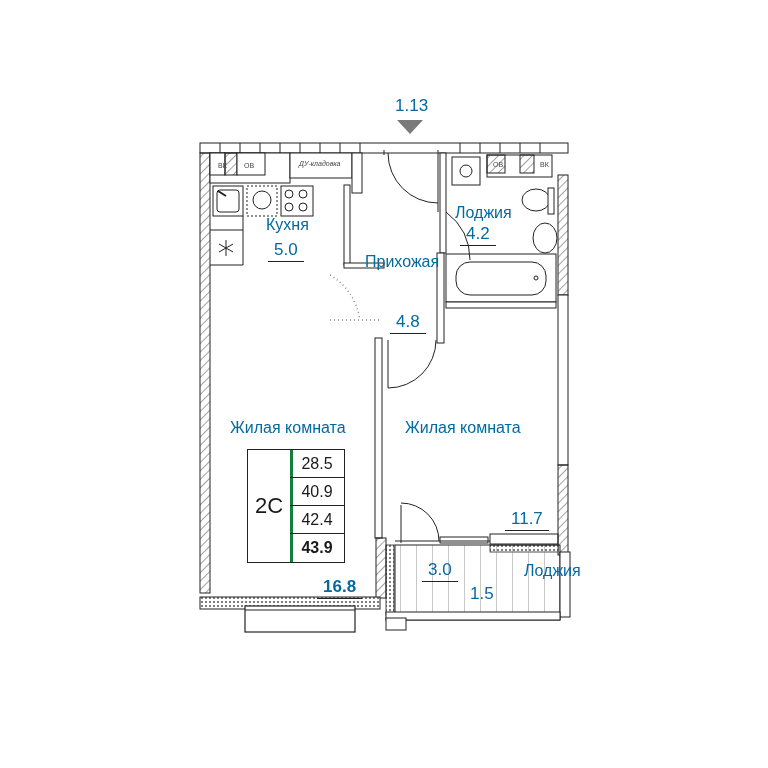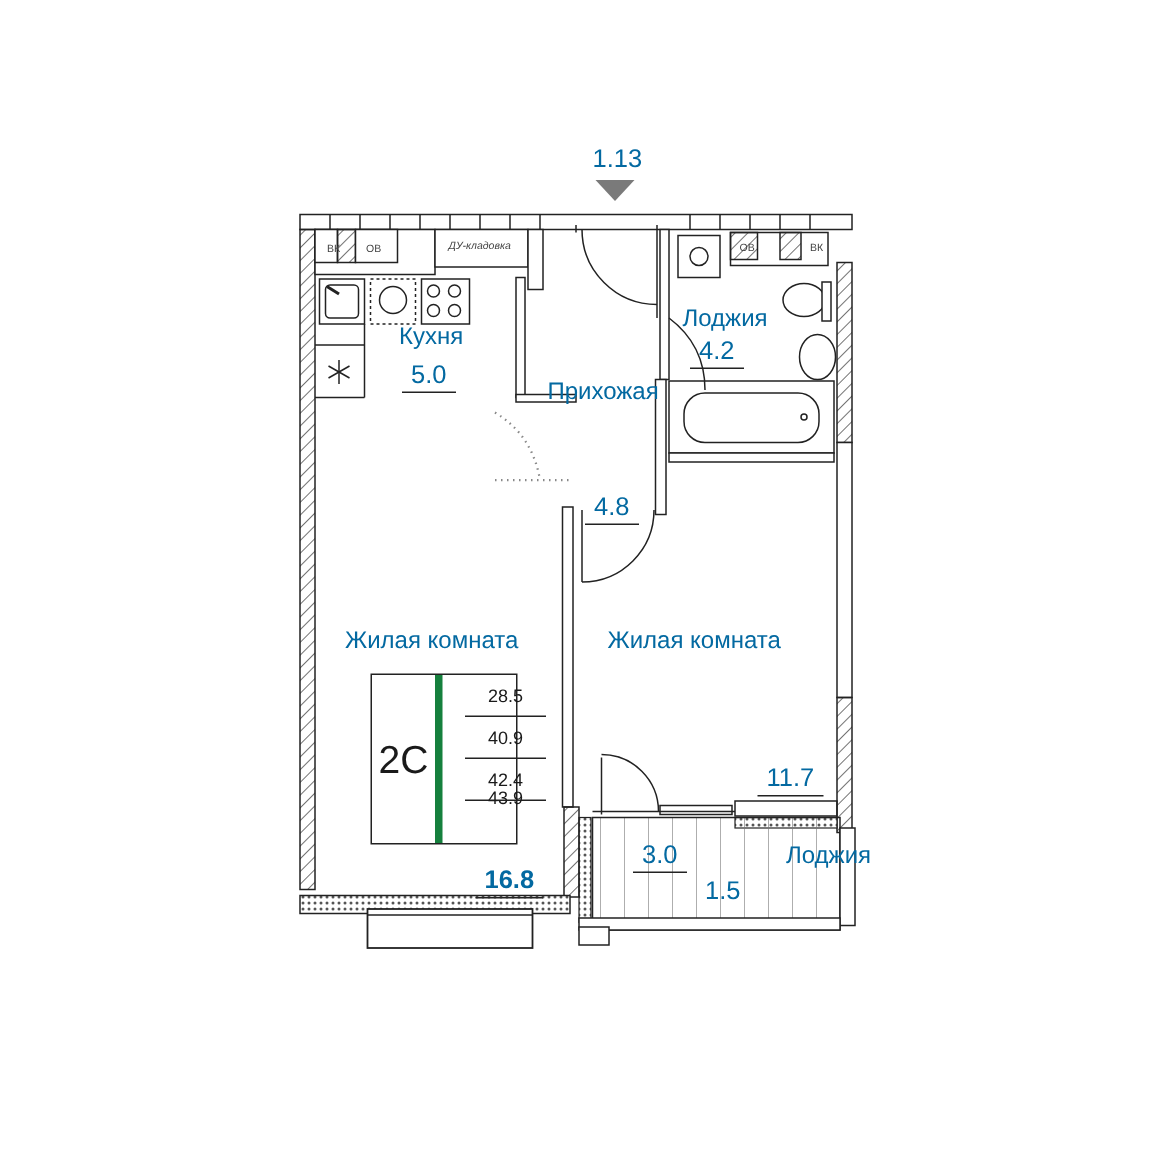--- a/index.html
+++ b/index.html
@@ -3,22 +3,22 @@
 <meta charset="utf-8">
 <style>
   html, body { margin:0; padding:0; background:#ffffff; }
   body { width:768px; height:768px; position:relative; overflow:hidden; font-family:"Liberation Sans", sans-serif; color:#1a1a1a; }
   .plan { position:absolute; left:0; top:0; width:768px; height:768px; }
   .lbl { position:absolute; font-family:"Liberation Sans", sans-serif; color:#0369a1; white-space:nowrap; }
   .room { font-size:16px; }
   .area { font-size:17px;padding-left:38px; }
   .area-ul { border-bottom:1px solid #222; padding:0 6px 1px 6px; }
   .tbl { position:absolute; left:247px; top:449px; width:98px; height:114px; border:1px solid #222; box-sizing:border-box; }
-  .tbl .code { position:absolute; left:0; top:0; width:42px; height:112px; border-right:5px solid #15803d; display:flex; align-items:center; justify-content:center; font-size:26px; }
-  .tbl .cell { position:absolute; left:42px; width:54px; height:28px; border-bottom:1px solid #222; display:flex; align-items:center; justify-content:center; font-size:12px; box-sizing:border-box;margin-left:20px; }
+  .tbl .code { position:absolute; left:0; top:0; width:42px; height:112px; border-right:3px solid #15803d; display:flex; align-items:center; justify-content:center; font-size:22px; }
+  .tbl .cell { position:absolute; left:42px; width:54px; height:28px; border-bottom:1px solid #222; display:flex; align-items:center; justify-content:center; font-size:16px; box-sizing:border-box; }
   .marker { position:absolute; left:397px; top:120px; width:0; height:0; border-left:13px solid transparent; border-right:13px solid transparent; border-top:14px solid #7a7a7a; }
 </style>
 </head>
 <body>
 
 <svg class="plan" viewBox="0 0 768 768" xmlns="http://www.w3.org/2000/svg">
   <defs>
     <pattern id="hatch" width="6" height="6" patternUnits="userSpaceOnUse" patternTransform="rotate(45)">
       <line x1="0" y1="0" x2="0" y2="6" stroke="#444" stroke-width="1"></line>
     </pattern>
@@ -151,34 +151,34 @@
   <rect x="386" y="618" width="20" height="12" fill="#fff" stroke="#222" stroke-width="1"></rect>
 </svg>
 
 <div class="marker"></div>
 <div class="lbl" style="left:395px; top:96px; font-size:17px;">1.13</div>
 
 <div class="lbl room" style="left:266px; top:216px;">Кухня</div>
 <div class="lbl area area-ul" style="left:268px; top:240px;">5.0</div>
 
 <div class="lbl room" style="left:365px; top:229px;margin-top:24px;">Прихожая</div>
-<div class="lbl area area-ul" style="left:390px; top:328px;">4.8</div>
+<div class="lbl area area-ul" style="left:390px; top:312px;">4.8</div>
 
 <div class="lbl room" style="left:455px; top:204px;">Лоджия</div>
 <div class="lbl area area-ul" style="left:460px; top:224px;">4.2</div>
 
 <div class="lbl room" style="left:230px; top:419px;">Жилая комната</div>
 <div class="lbl area area-ul" style="left:317px; top:577px;font-weight:bold;">16.8</div>
 
 <div class="lbl room" style="left:405px; top:419px;">Жилая комната</div>
 <div class="lbl area area-ul" style="left:505px; top:509px;">11.7</div>
 
 <div class="lbl room" style="left:487px; top:562px;margin-left:37px;">Лоджия</div>
 <div class="lbl area area-ul" style="left:422px; top:560px;">3.0</div>
 <div class="lbl area" style="left:432px; top:584px;">1.5</div>
 
 <div class="tbl">
   <div class="code">2С</div>
   <div class="cell" style="top:0;">28.5</div>
   <div class="cell" style="top:28px;">40.9</div>
   <div class="cell" style="top:56px;">42.4</div>
-  <div class="cell" style="top:68px; border-bottom:none;">43.9</div>
+  <div class="cell" style="top:84px; border-bottom:none;font-weight:bold;">43.9</div>
 </div>
 
 </body></html>

